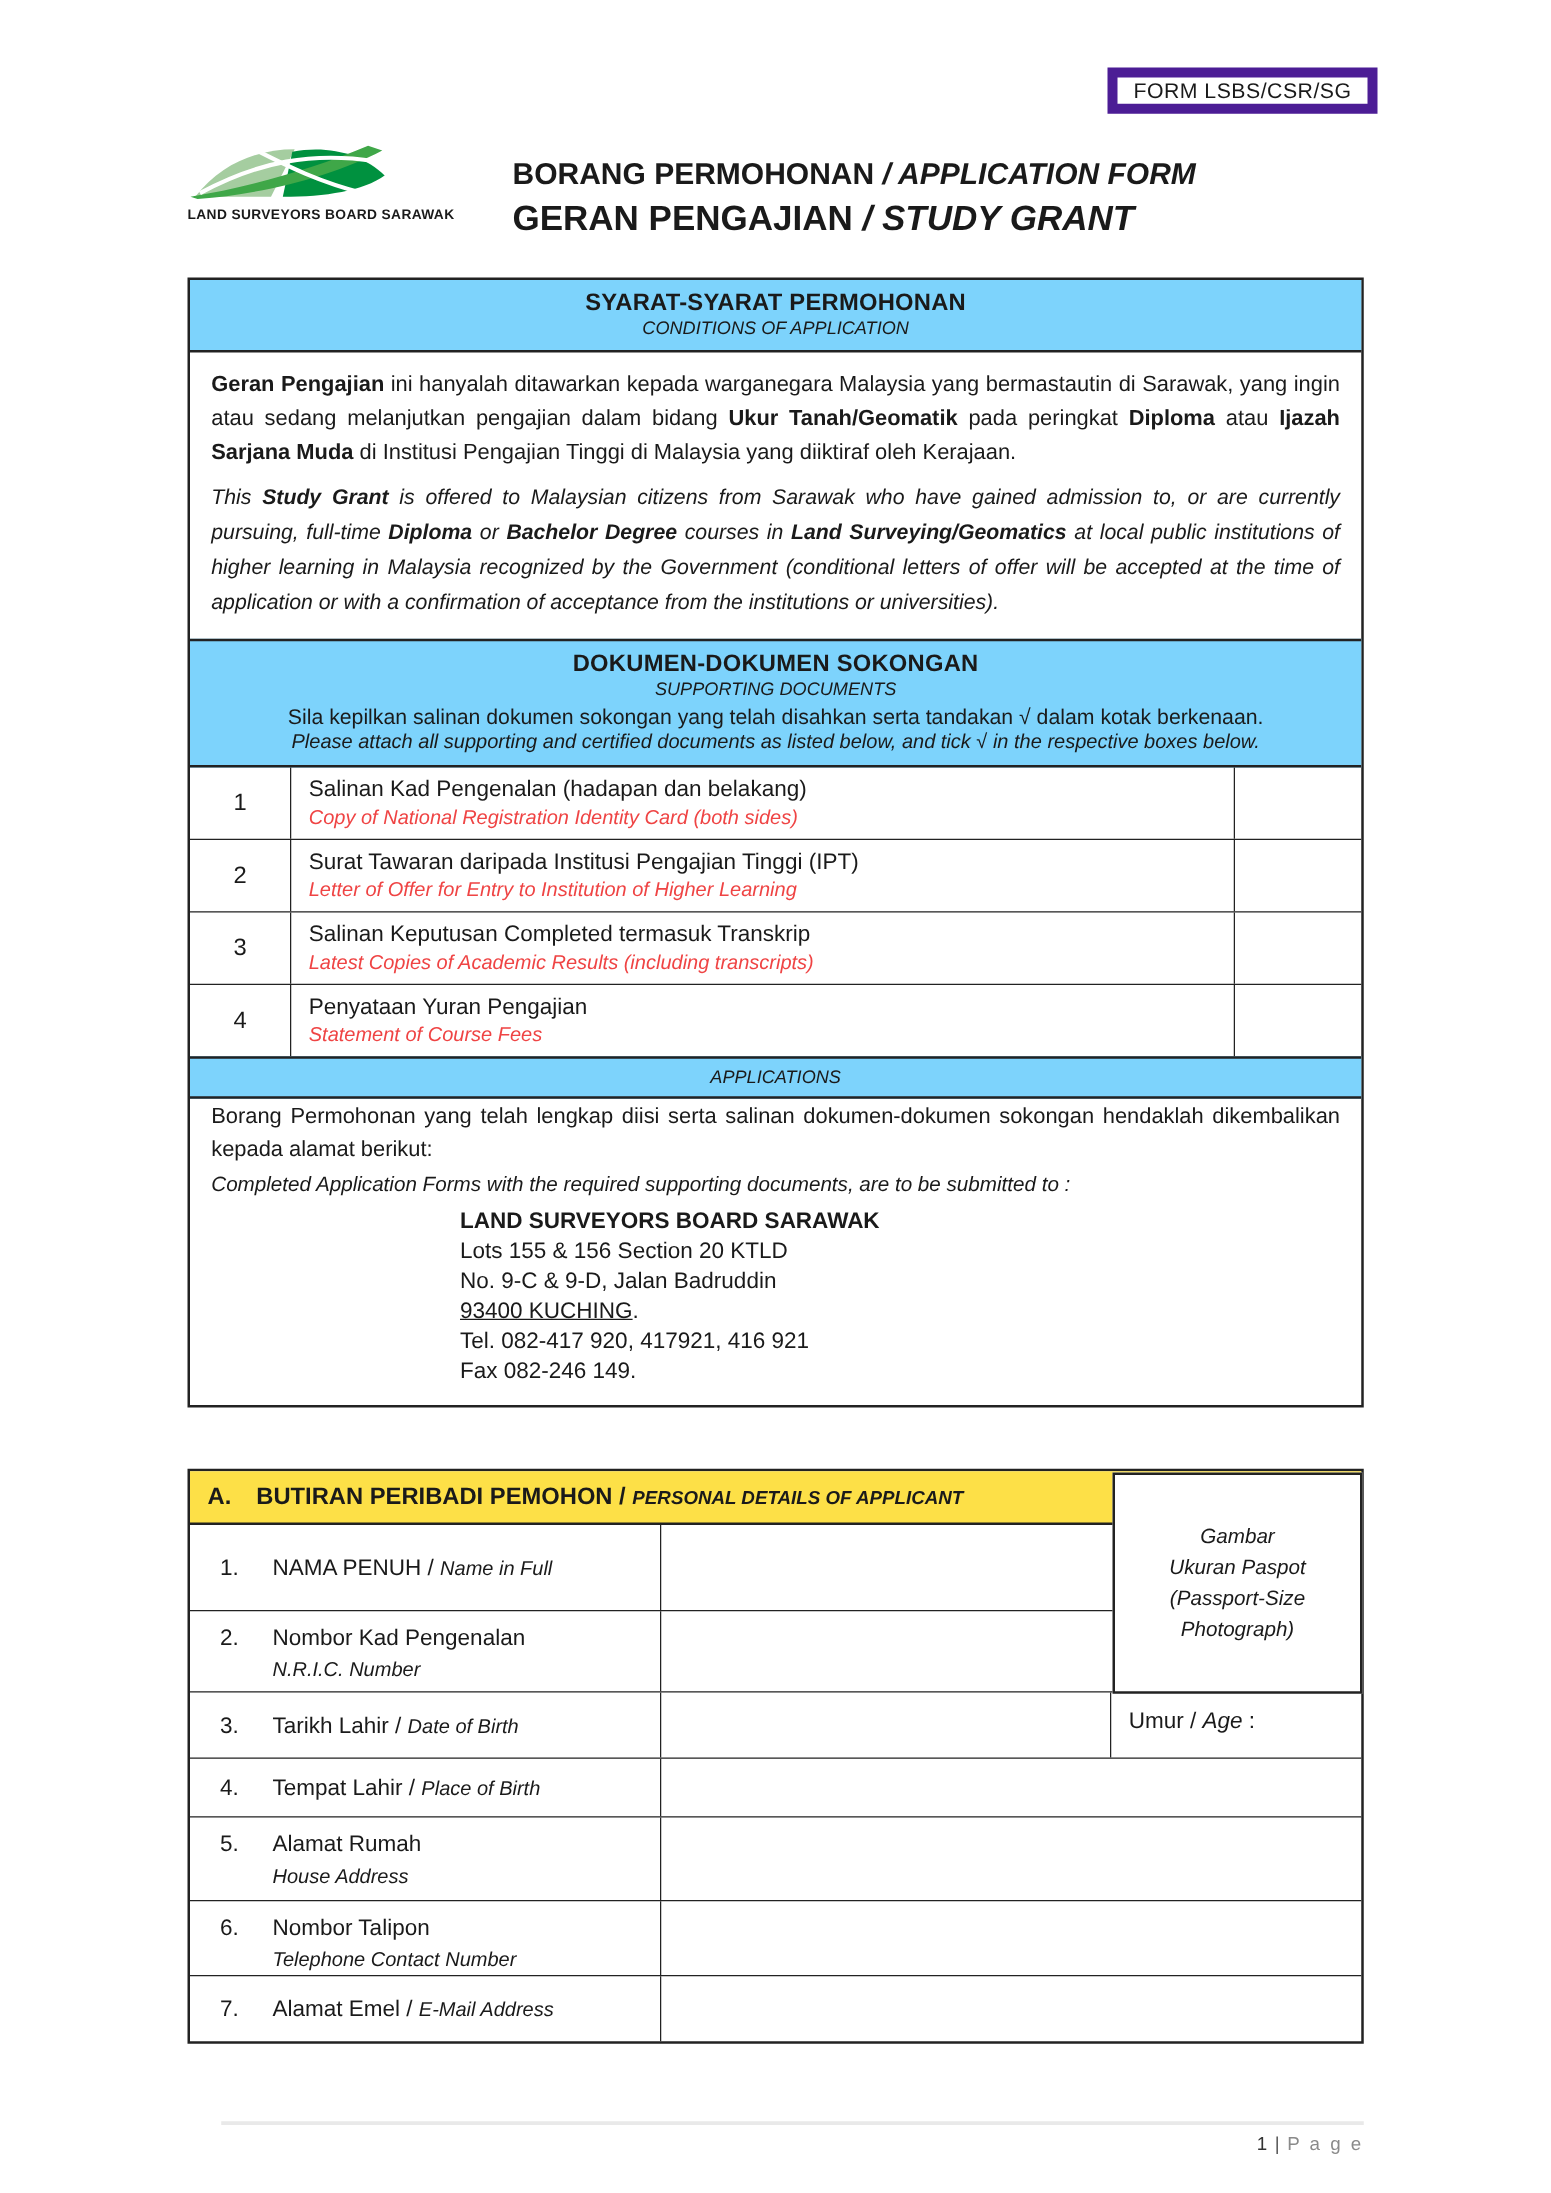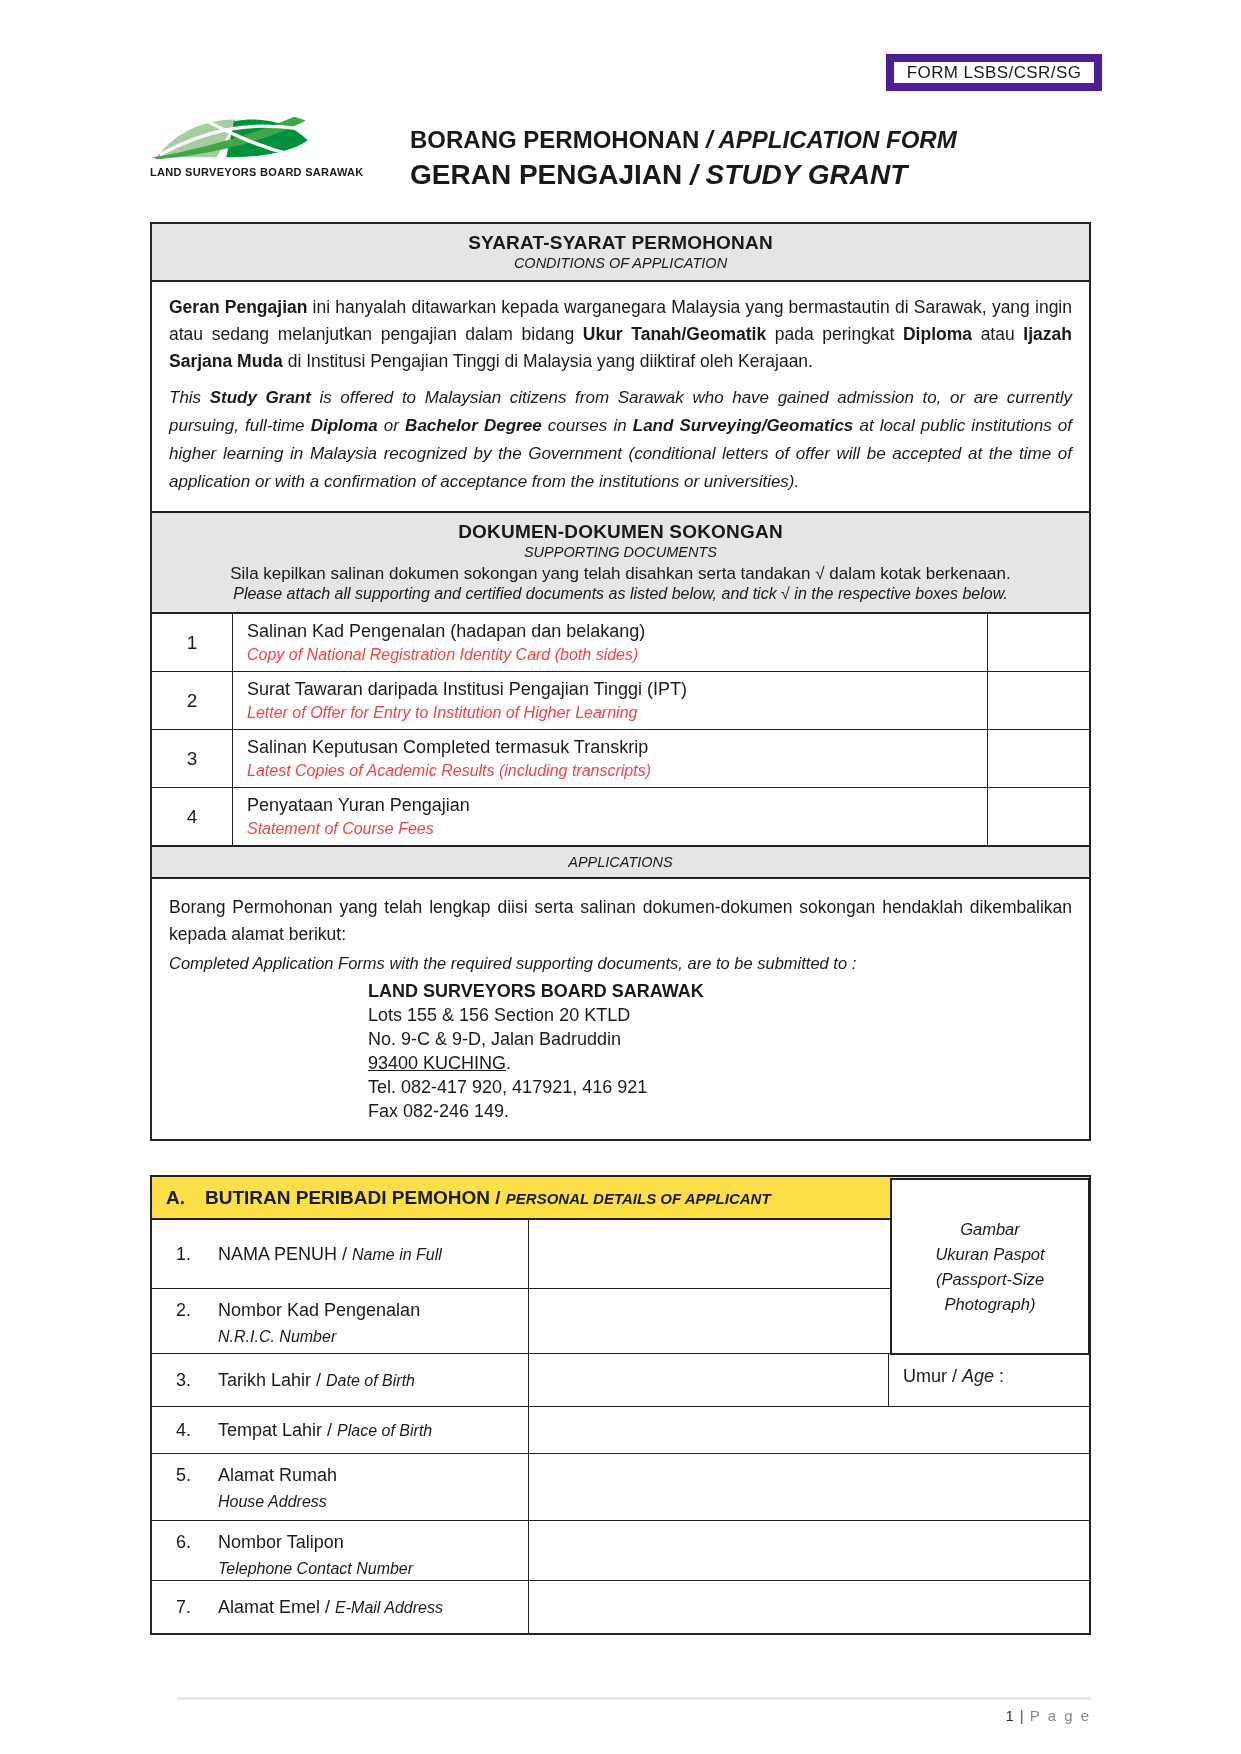--- a/index.html
+++ b/index.html
@@ -30,21 +30,21 @@
 
   
   .titles { position: absolute; left: 410px; top: 126px; }
   .title-1 { font-size: 24px; font-weight: bold; }
   .title-2 { font-size: 28px; font-weight: bold; margin-top: 5px; }
   .titles .it { font-style: italic; }
 
   
   .main-box { position: absolute; left: 150px; top: 222px; width: 941px; border: 2px solid #222; background: #fff; }
 
-  .sec-hdr { background: #e5e5e5; text-align: center; padding: 8px 10px 9px; }
+  .sec-hdr { background: #7dd3fc; text-align: center; padding: 8px 10px 9px; }
   .sec-hdr .l1 { font-weight: bold; font-size: 19px; letter-spacing: .2px; }
   .sec-hdr .l2 { font-weight: normal; font-style: italic; font-size: 14.5px; margin-top: 1px; }
   .sec-hdr .note-my { font-size: 17px; margin-top: 4px; }
   .sec-hdr .note-en { font-size: 16px; font-style: italic; margin-top: 1px; }
 
   .cond-body { border-top: 2px solid #222; padding: 12px 17px 15px; }
   .p-my { font-size: 17.5px; line-height: 27px; text-align: justify; }
   .p-en { font-size: 17px; line-height: 28px; text-align: justify; font-style: italic; margin-top: 9px; }
   .p-my b, .p-en b { font-weight: bold; }
 
@@ -53,21 +53,21 @@
   .doc-row { display: flex; min-height: 56px; }
   .doc-row + .doc-row { border-top: 1px solid #222; }
   .doc-no { width: 81px; border-right: 1px solid #222; display: flex; align-items: center; justify-content: center; font-size: 19px; }
   .doc-text { flex: 1; padding: 5px 14px; display: flex; flex-direction: column; justify-content: center; }
   .doc-my { font-size: 18px; line-height: 25px; }
   .doc-en { font-size: 16px; font-style: italic; line-height: 22px; color: #ef4444; }
   .doc-tick { width: 102px; border-left: 1px solid #222; }
 
   .app-hdr { border-top: 2px solid #222; border-bottom: 2px solid #222; padding: 6px 10px 7px; }
 
-  .app-body { padding: 15px 17px 16px; }
+  .app-body { padding: 0 17px 16px; }
   .app-my { font-size: 17.5px; line-height: 27px; text-align: justify; }
   .app-en { font-size: 16.5px; font-style: italic; line-height: 26px; margin-top: 2px; }
   .address { margin-left: 199px; margin-top: 3px; font-size: 18px; line-height: 24px; }
   .addr-name { font-weight: bold; }
   .addr-city .u { text-decoration: underline; }
 
   
   .section-a { position: absolute; left: 150px; top: 1175px; width: 941px; border: 2px solid #222; background: #fff; }
   .sa-hdr { background: #fde047; border-bottom: 2px solid #222; padding: 10px 14px 9px; font-size: 19px; font-weight: bold; }
   .sa-hdr .no { margin-right: 20px; }

